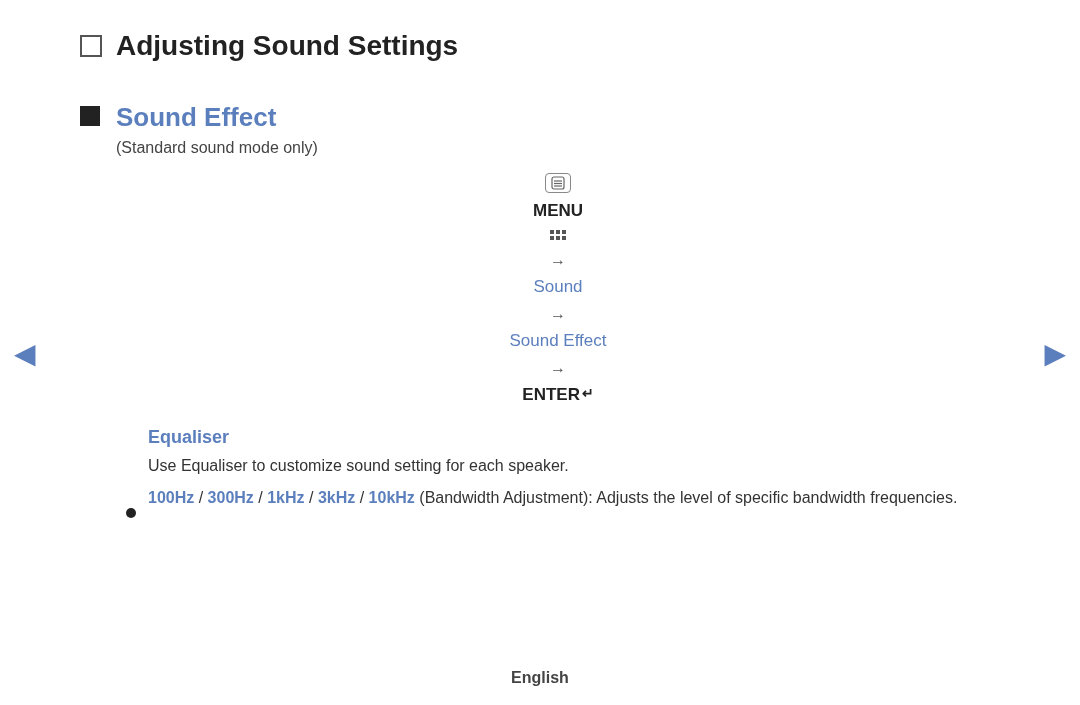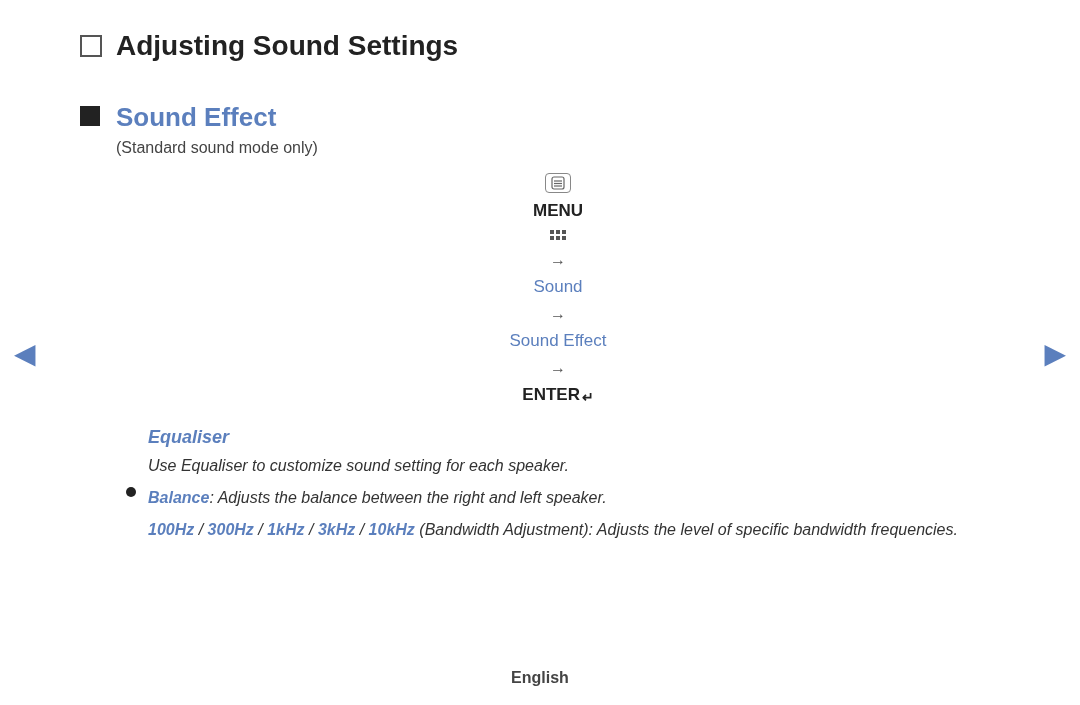--- a/index.html
+++ b/index.html
@@ -108,38 +108,37 @@
     .menu-link {
       color: #5b7fbd;
       font-size: 17px;
     }
 
     .enter-box {
       font-weight: 700;
       color: #222;
       font-size: 17px;
       display: inline-flex;
-      align-items: flex-end;
+      align-items: flex-start;
       gap: 2px;
     }
 
     .enter-return {
       font-size: 14px;
     }
 
     .bullet-section {
       margin-left: 10px;
     }
 
     .bullet-item {
       display: flex;
-      align-items: center;
+      align-items: flex-end;
       gap: 12px;
       margin-bottom: 10px;
-      font-style: italic;
     }
 
     .bullet-dot {
       width: 10px;
       height: 10px;
       background: #222;
       border-radius: 50%;
       flex-shrink: 0;
       margin-top: 7px;
     }
@@ -256,23 +255,20 @@
 
       <div class="bullet-section">
         <div class="bullet-item">
           <div class="bullet-dot"></div>
           <div class="bullet-content">
 
             <div class="bullet-title">Equaliser</div>
 
             <div class="description-text">Use Equaliser to customize sound setting for each speaker.</div>
 
-            <div class="description-text">
-              <span class="highlight-blue">Balance</span><span>: Adjusts the balance between the right and left speaker.</span>
-            </div>
 
             <div class="description-text">
               <span class="highlight-blue">100Hz</span>
               <span> / </span>
               <span class="highlight-blue">300Hz</span>
               <span> / </span>
               <span class="highlight-blue">1kHz</span>
               <span> / </span>
               <span class="highlight-blue">3kHz</span>
               <span> / </span>

